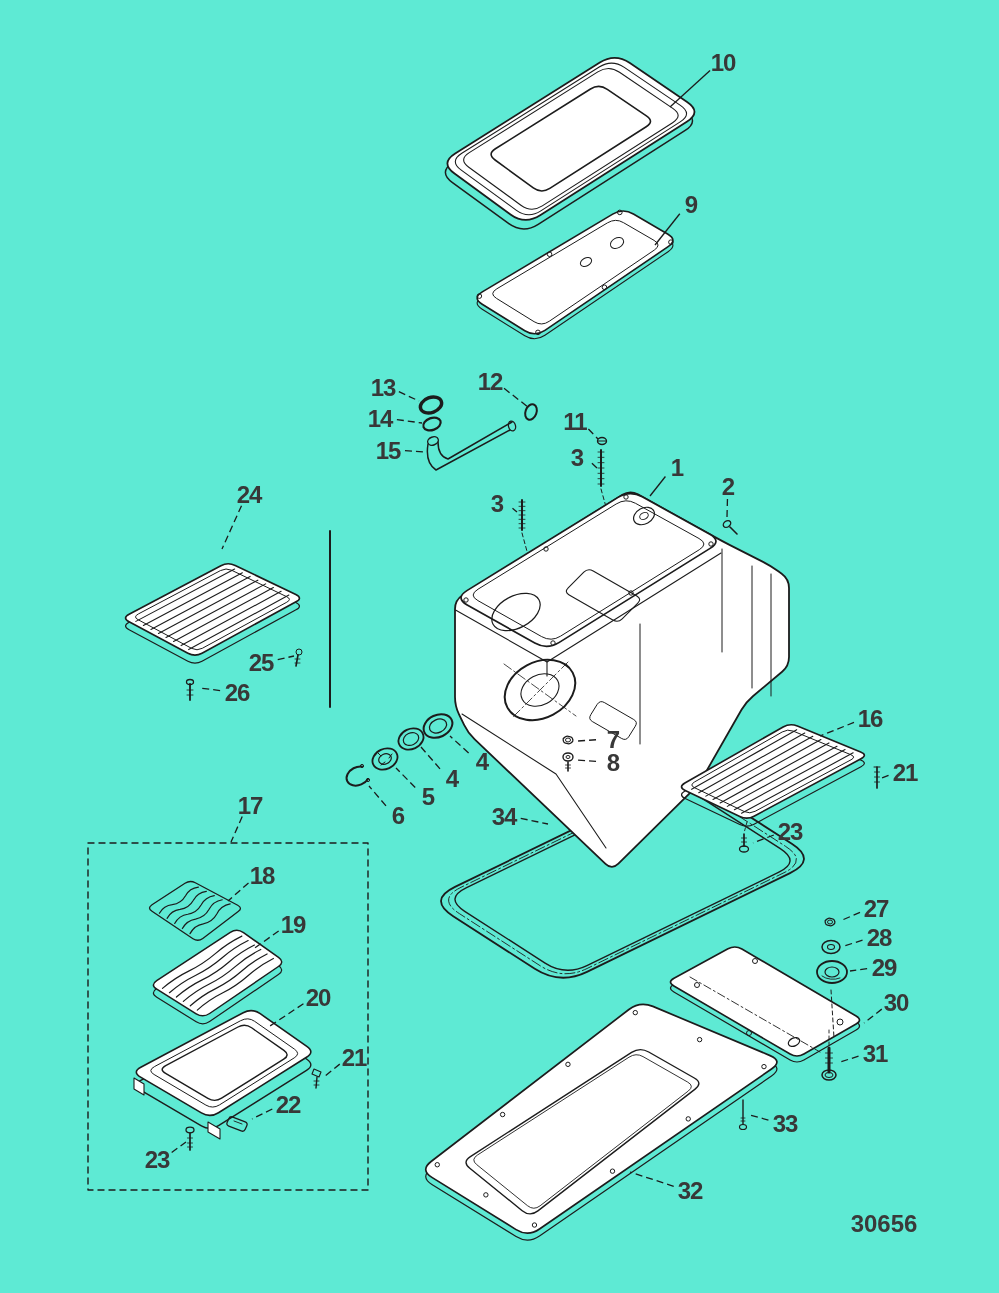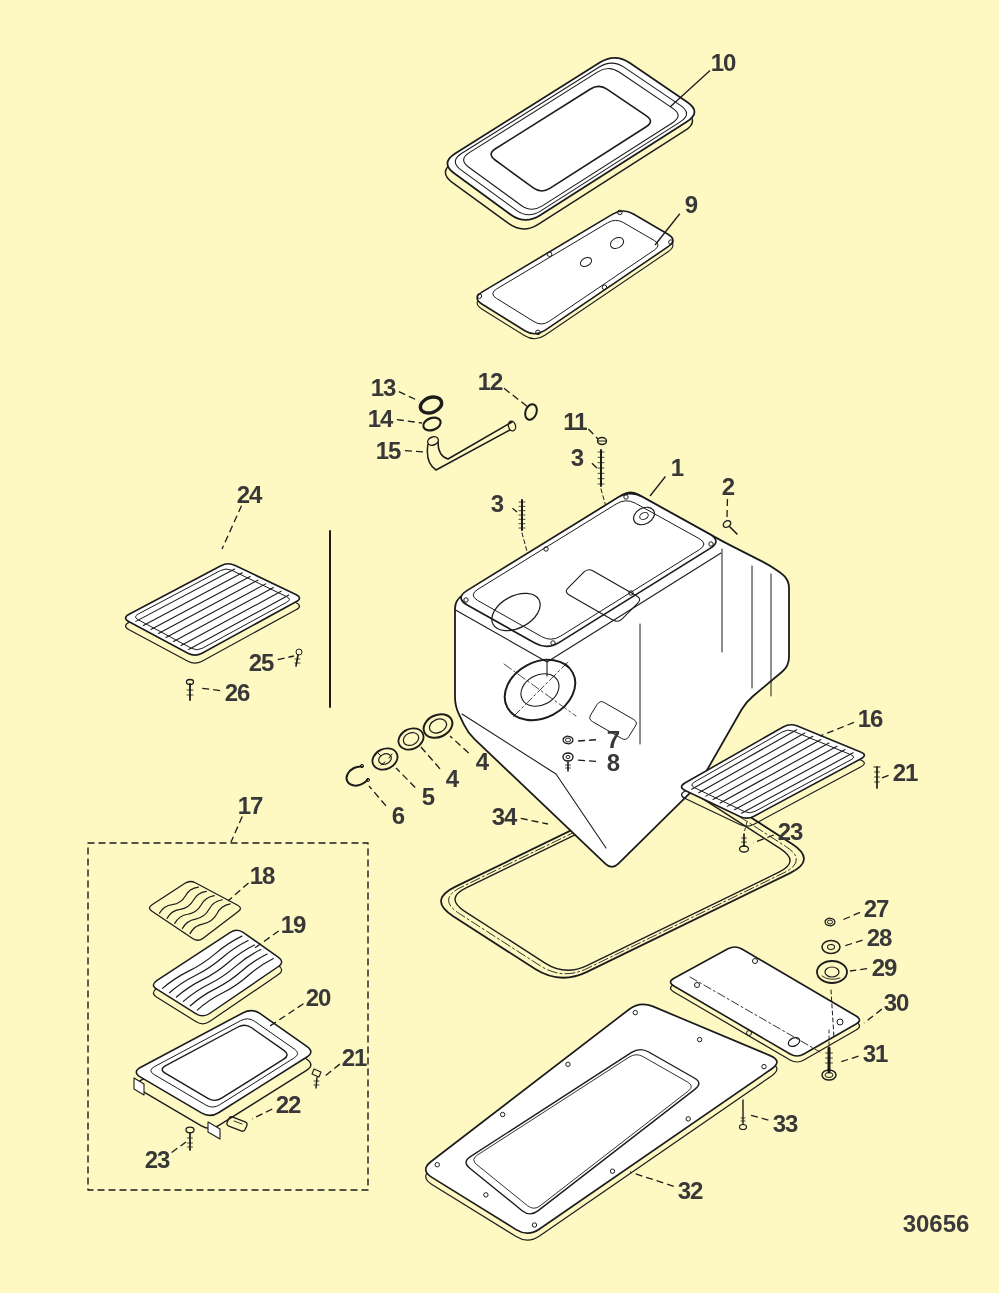--- a/index.html
+++ b/index.html
@@ -1,19 +1,19 @@
 <!DOCTYPE html>
 <html><head>
 <meta charset="utf-8">
 <style>
   html,body{margin:0;padding:0;background:#fff;}
-  #canvas{position:relative;width:999px;height:1293px;background:#fef9c3;overflow:hidden;
+  #canvas{position:relative;width:999px;height:1293px;background:#5eead4;overflow:hidden;
           font-family:"Liberation Sans",sans-serif;}
   #fig{position:absolute;left:0;top:0;}
-  #drawing-number{position:absolute;left:876px;top:1210px;width:120px;text-align:center;
+  #drawing-number{position:absolute;left:824px;top:1210px;width:120px;text-align:center;
     font-size:24px;font-weight:bold;color:#3a3a3a;letter-spacing:0px;}
 </style>
 </head>
 <body>
 
 <div id="canvas">
   <svg id="fig" width="999" height="1293" viewBox="0 0 999 1293">
     <g id="art">
         <g>
           <path d="M597.8,71.6 Q613,62 627.9,72.1 L685.1,110.9 Q700,121 684.8,130.7 L538.2,224.3 Q523,234 508.5,223.4 L452.5,182.6 Q438,172 453.2,162.4 Z" fill="none" stroke="#1c1c1c" stroke-width="1.5" stroke-linejoin="round" stroke-linecap="round"></path>

